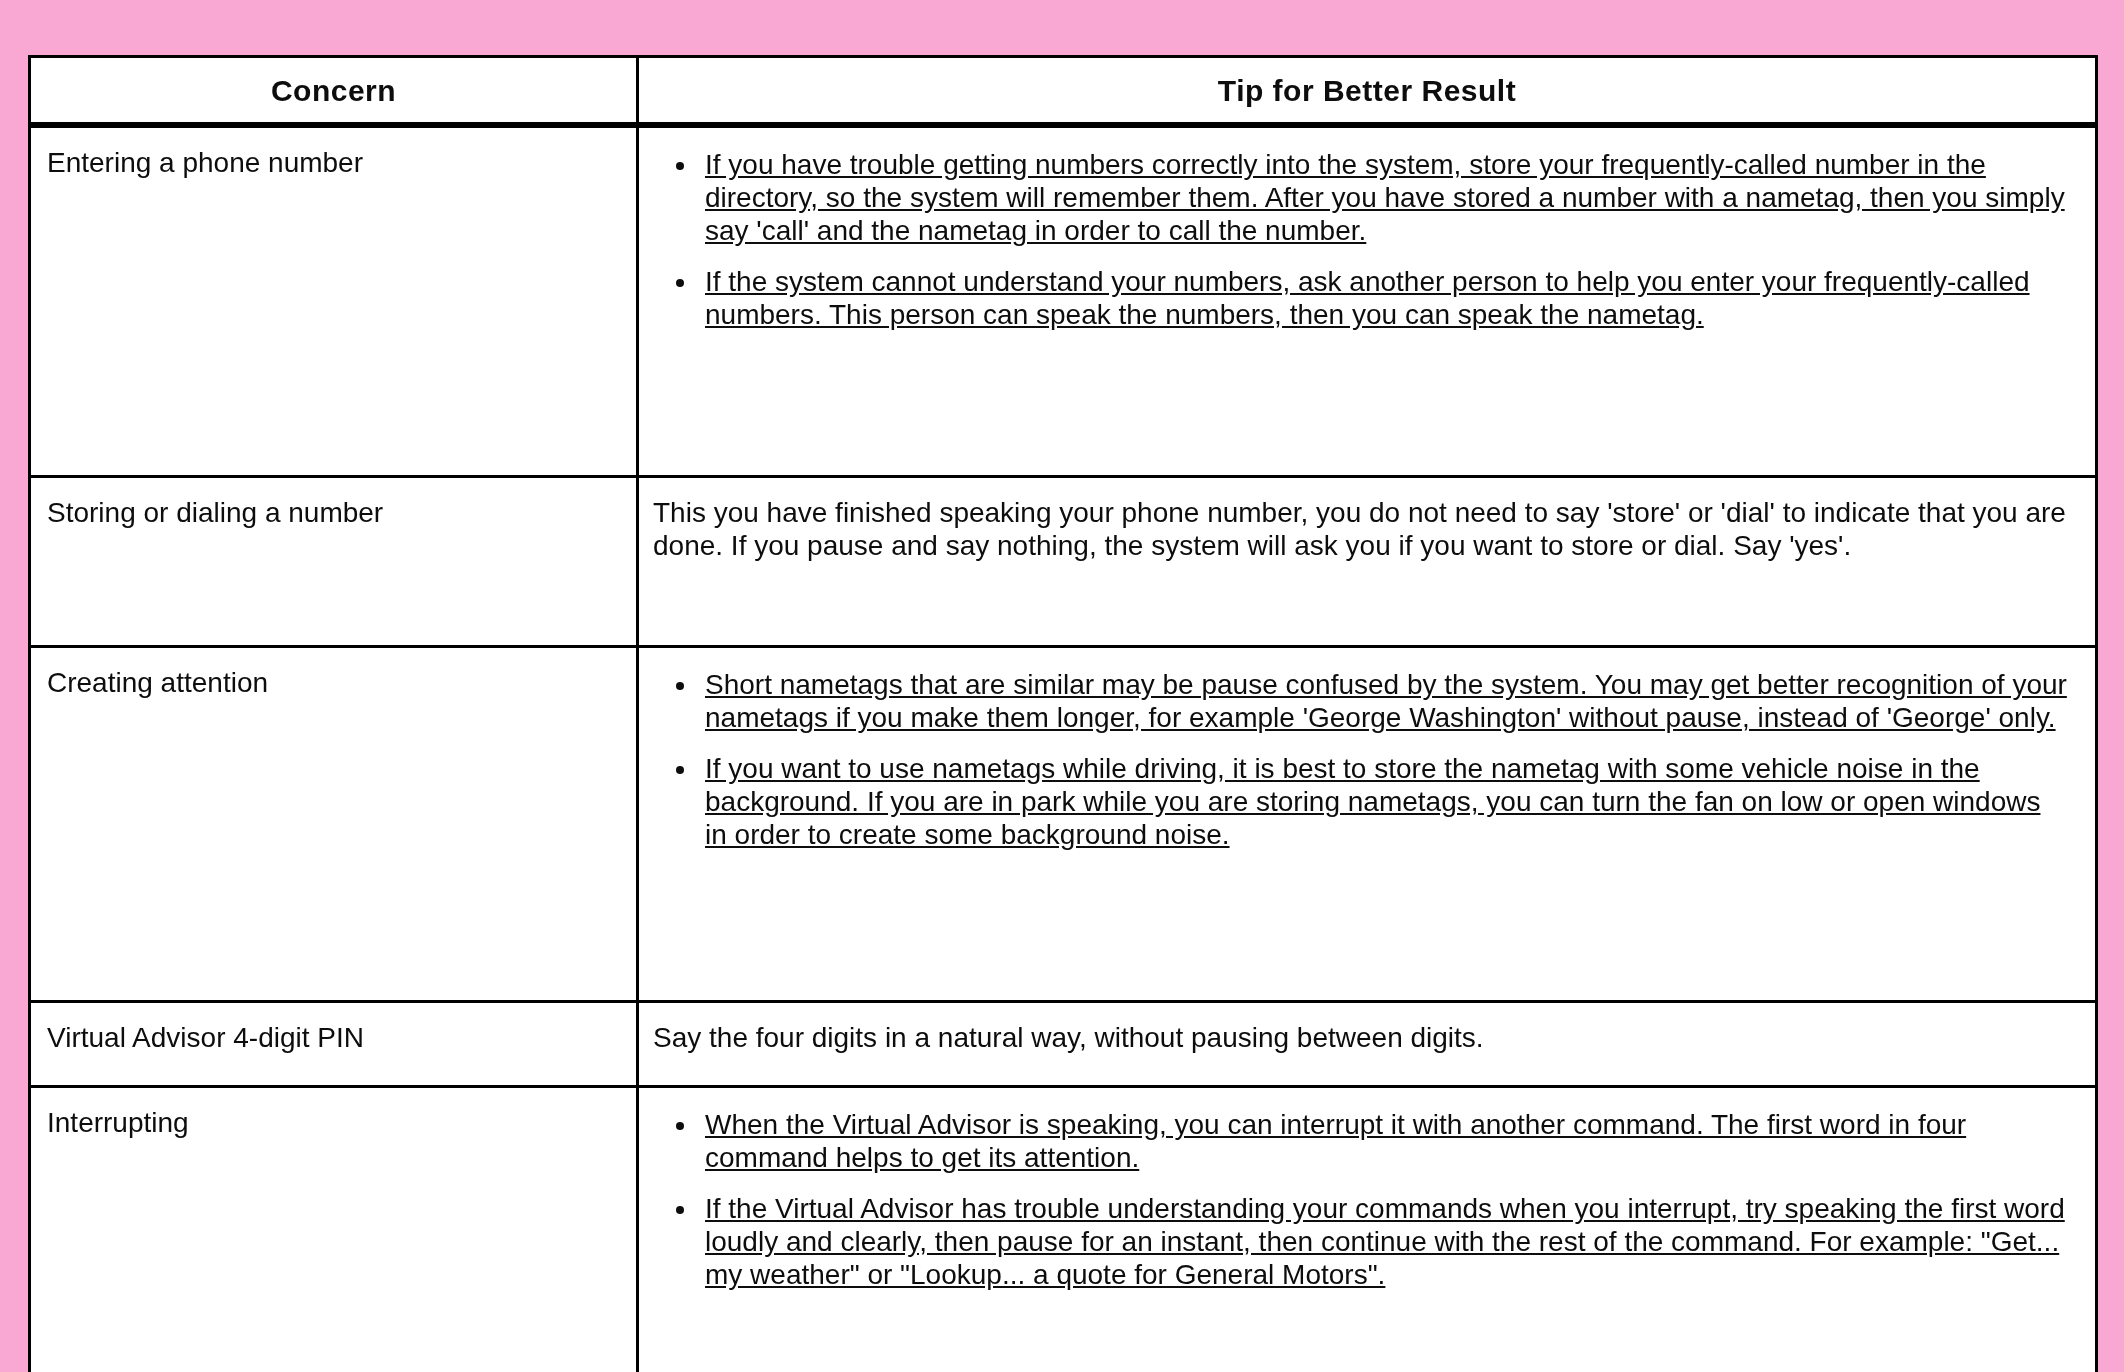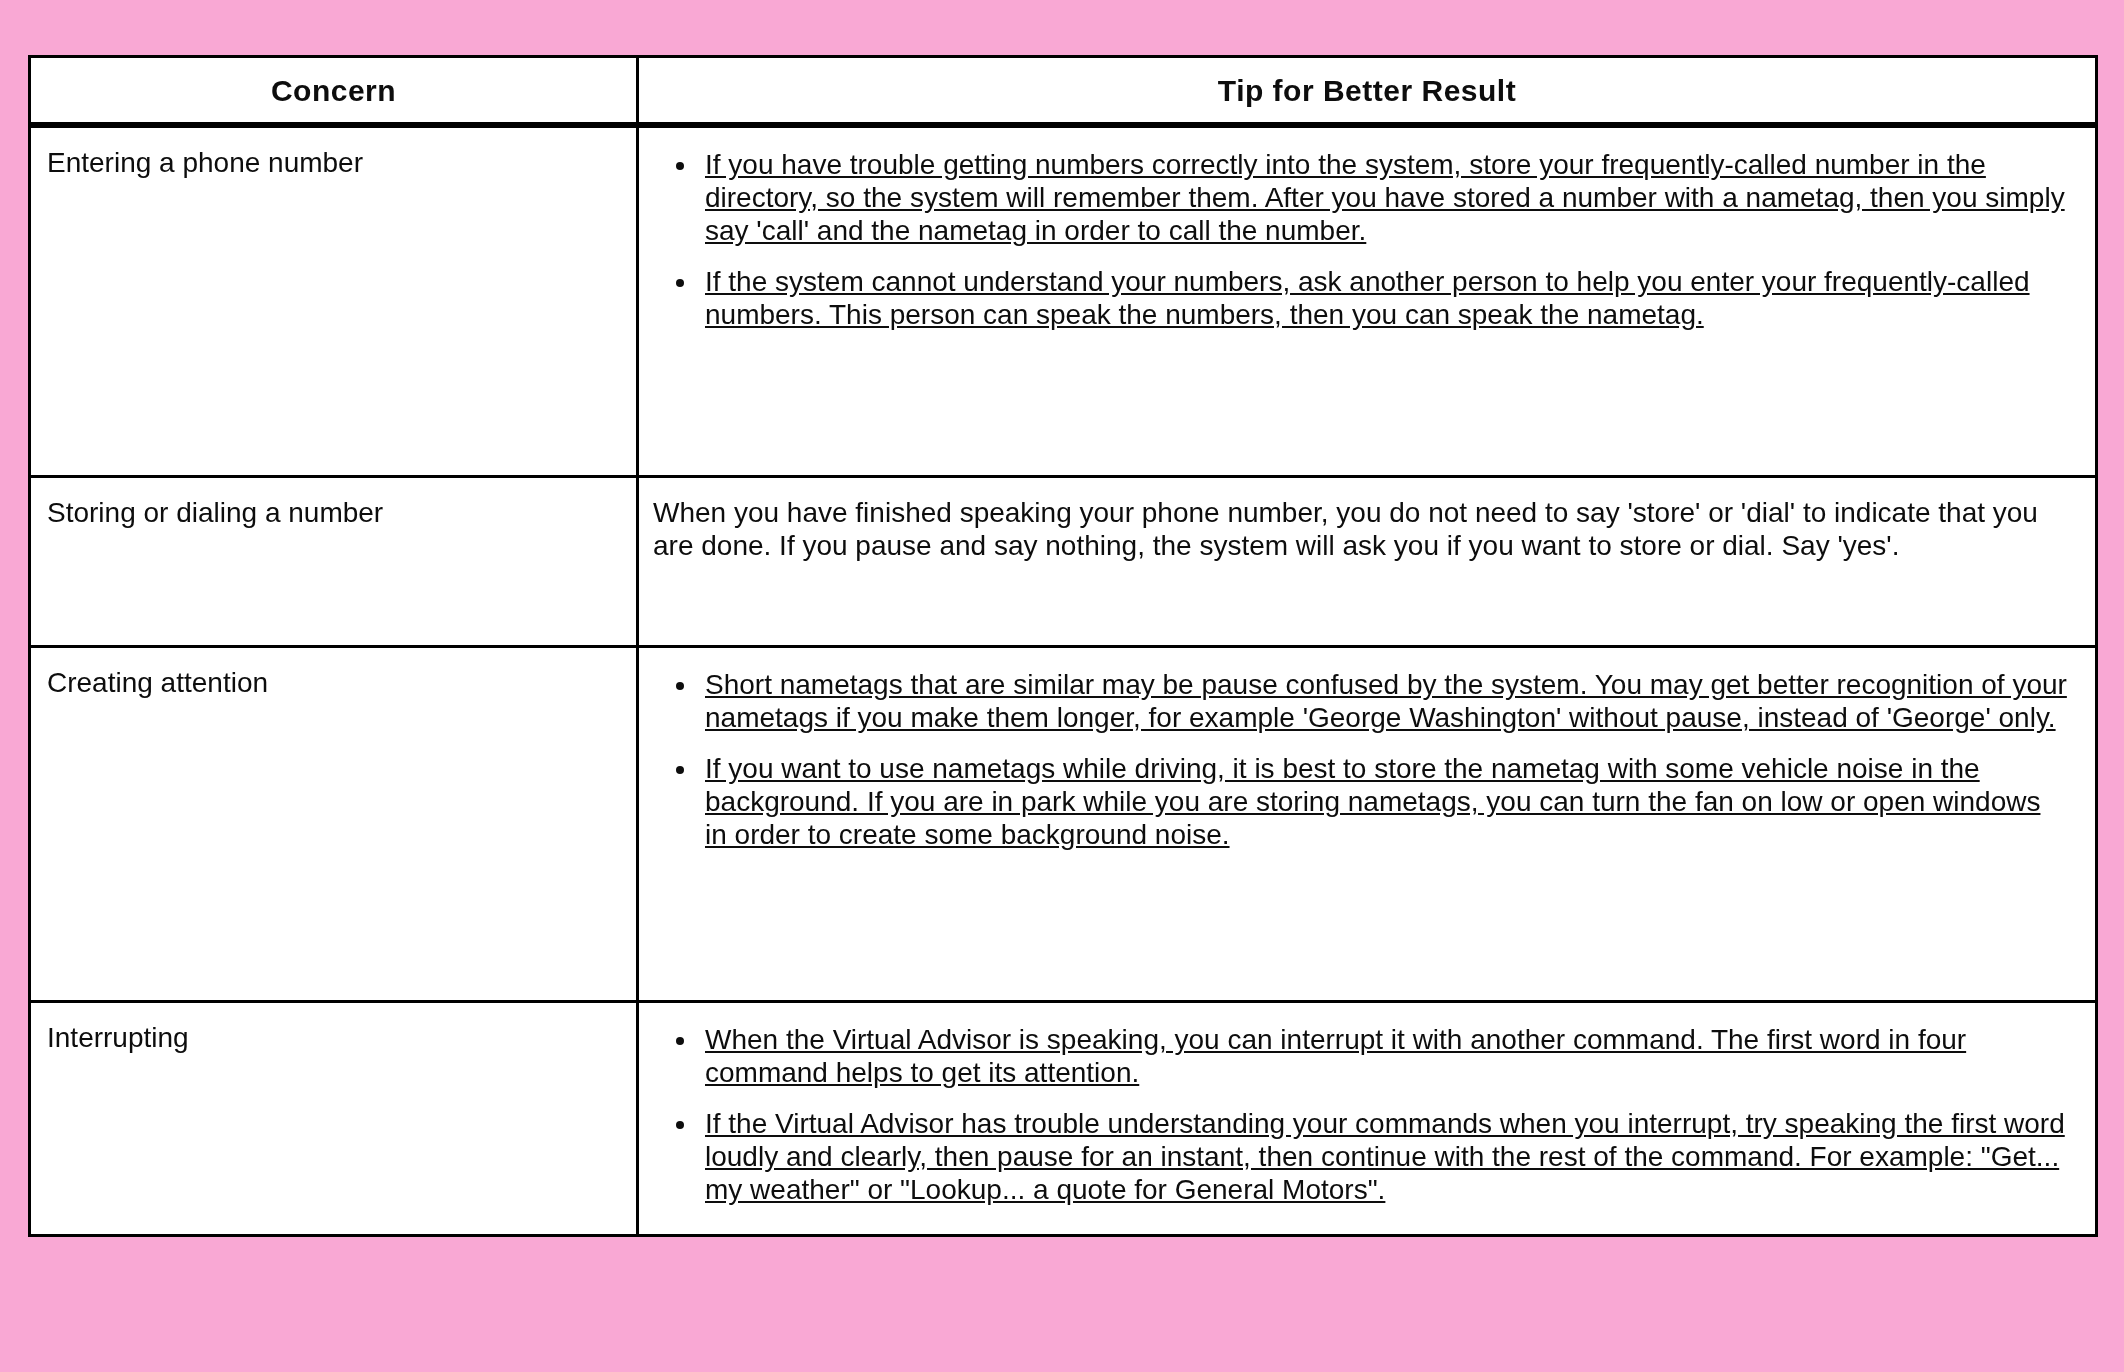--- a/index.html
+++ b/index.html
@@ -83,34 +83,40 @@
             <ul>
               <li>If you have trouble getting numbers correctly into the system, store your frequently-called number in the directory, so the system will remember them. After you have stored a number with a nametag, then you simply say 'call' and the nametag in order to call the number.</li>
               <li>If the system cannot understand your numbers, ask another person to help you enter your frequently-called numbers. This person can speak the numbers, then you can speak the nametag.</li>
             </ul>
           </td>
   </tr>
 
   <tr>
     <td class="concern">Storing or dialing a number</td>
     <td class="tip">
-            <p>When you have finished speaking your phone number, you do not need to say 'store' or 'dial' to indicate that you are done. If you pause and say nothing, the system will ask you if you want to store or dial. Say 'yes'.</p>
+            <p>This you have finished speaking your phone number, you do not need to say 'store' or 'dial' to indicate that you are done. If you pause and say nothing, the system will ask you if you want to store or dial. Say 'yes'.</p>
           </td>
   </tr>
 
   <tr>
     <td class="concern">Creating attention</td>
     <td class="tip">
             <ul>
               <li>Short nametags that are similar may be pause confused by the system. You may get better recognition of your nametags if you make them longer, for example 'George Washington' without pause, instead of 'George' only.</li>
               <li>If you want to use nametags while driving, it is best to store the nametag with some vehicle noise in the background. If you are in park while you are storing nametags, you can turn the fan on low or open windows in order to create some background noise.</li>
             </ul>
           </td>
   </tr>
 
+  <tr>
+    <td class="concern">Virtual Advisor 4-digit PIN</td>
+    <td class="tip">
+            <p>Say the four digits in a natural way, without pausing between digits.</p>
+          </td>
+  </tr>
 
   <tr>
     <td class="concern">Interrupting</td>
     <td class="tip">
             <ul>
               <li>When the Virtual Advisor is speaking, you can interrupt it with another command. The first word in four command helps to get its attention.</li>
               <li>If the Virtual Advisor has trouble understanding your commands when you interrupt, try speaking the first word loudly and clearly, then pause for an instant, then continue with the rest of the command. For example: "Get... my weather" or "Lookup... a quote for General Motors".</li>
             </ul>
           </td>
   </tr>

